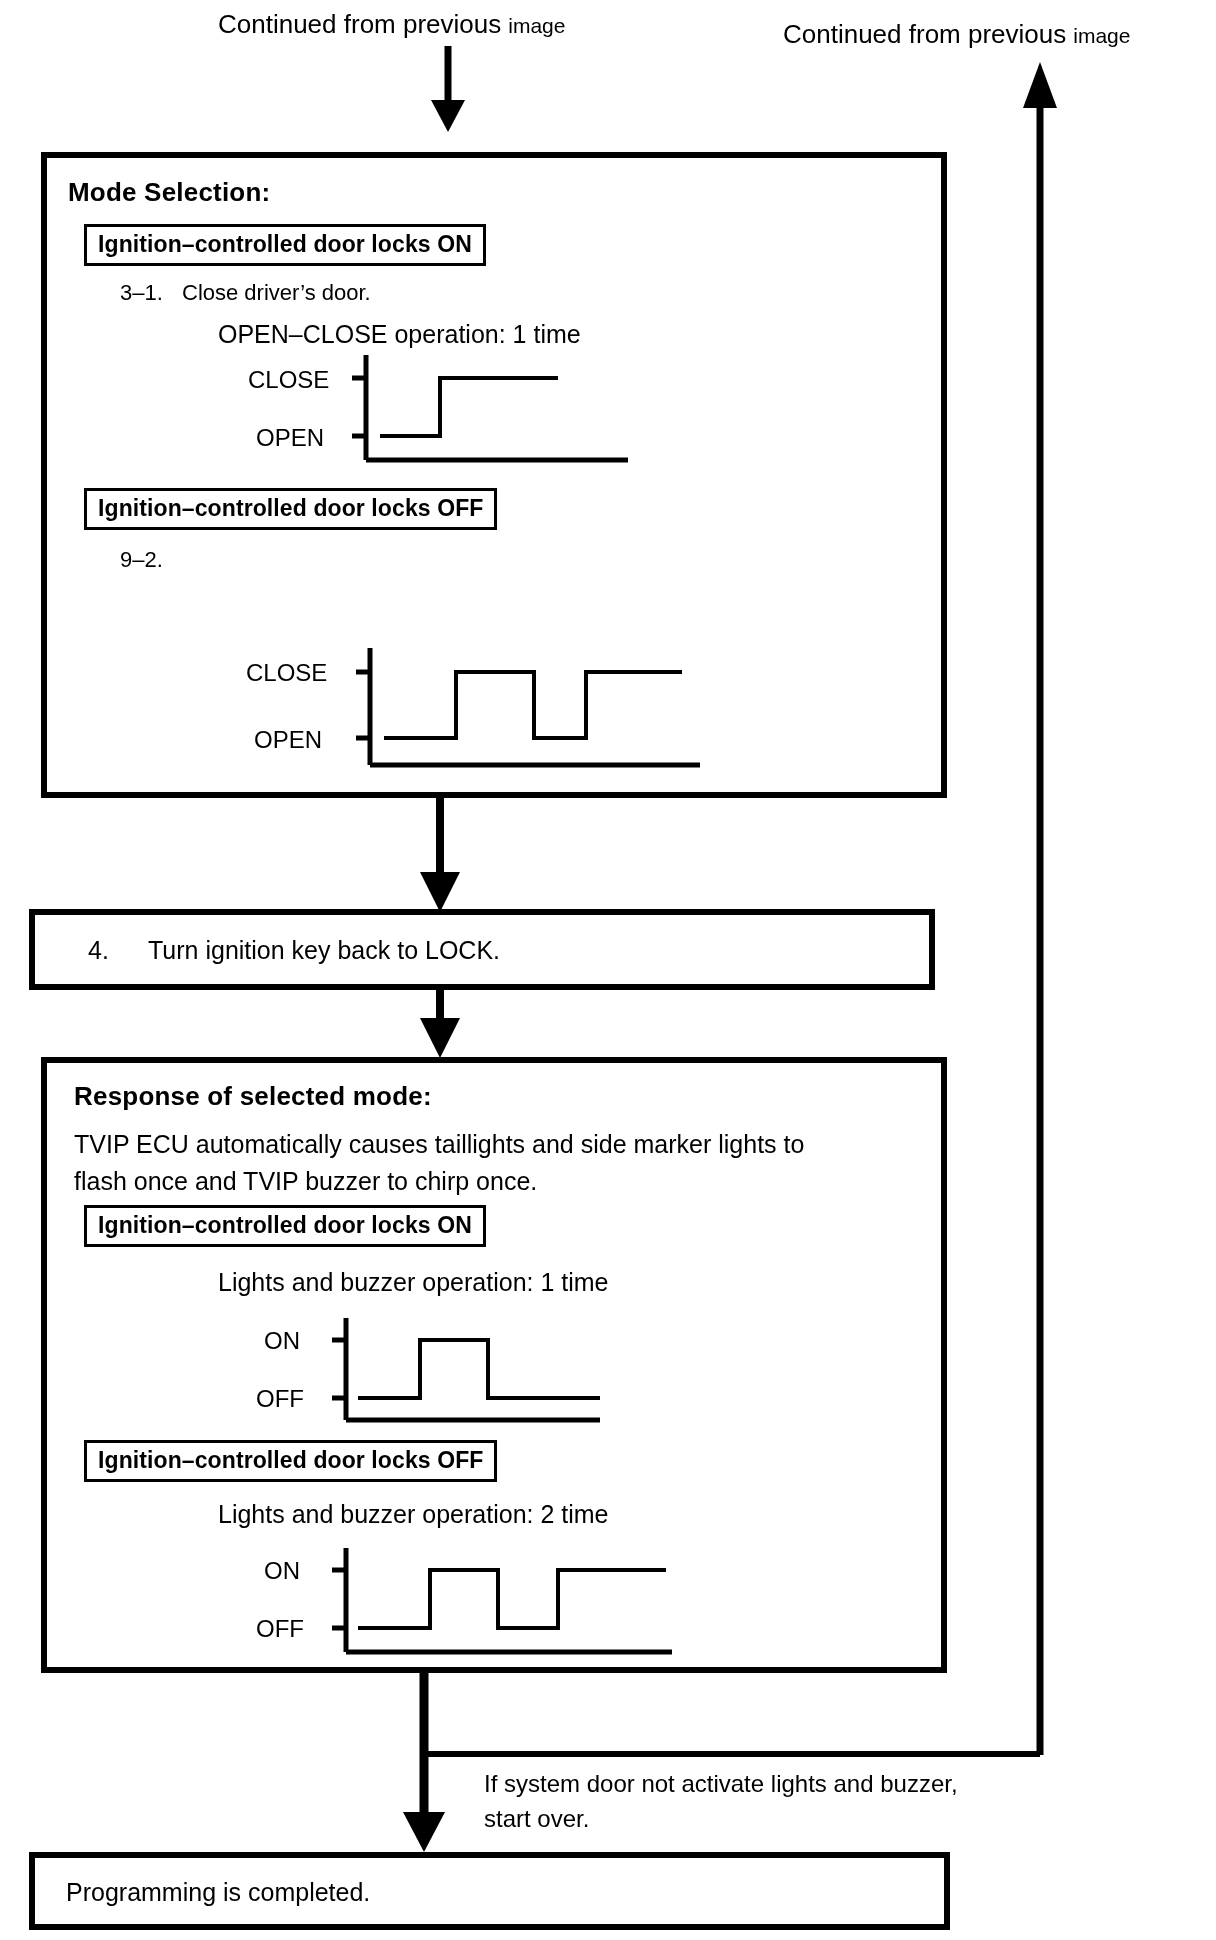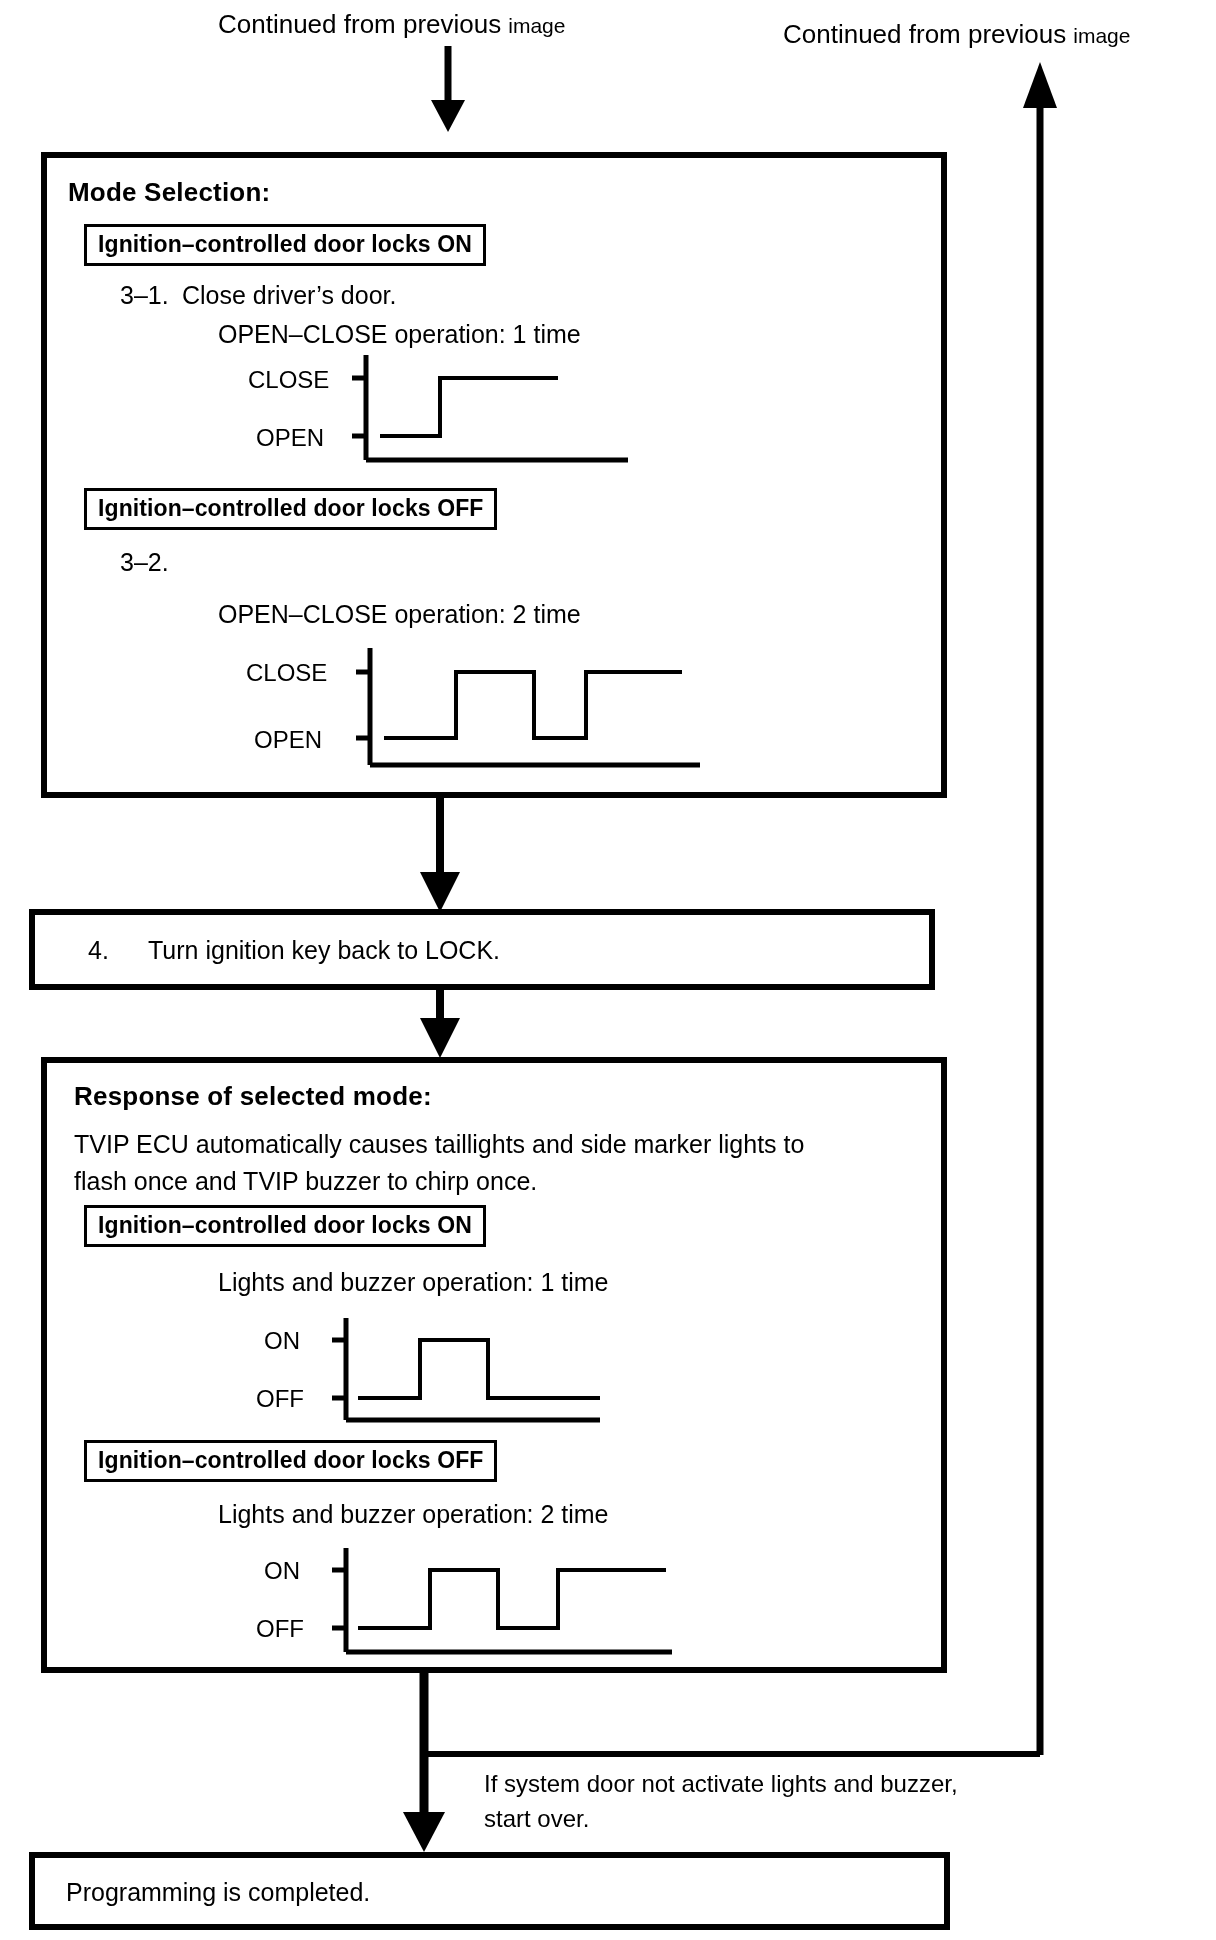--- a/index.html
+++ b/index.html
@@ -45,21 +45,21 @@
   .mode-tag {
     position: absolute;
     border: 3px solid #000;
     font-size: 23px;
     font-weight: bold;
     padding: 4px 11px 5px 11px;
     background: #fff;
     white-space: nowrap;
     letter-spacing: 0.1px;
   }
-  .step-text { font-size: 25px; text-align: right; }
+  .step-text { font-size: 22px; text-align: right; }
   .op-text   { font-size: 25px; }
   .body-text { font-size: 25px; line-height: 1.32; }
   .wave-label{ font-size: 24px; }
   .note-text { font-size: 24px; line-height: 1.34; }
   .box-text  { font-size: 25px; }
 </style>
 </head>
 <body>
 
 <div id="page">
@@ -161,23 +161,22 @@
   <div class="lbl step-text" style="left:120px; top:281px;">3–1.</div>
   <div class="lbl step-text" style="left:182px; top:281px;">Close driver’s door.</div>
 
   <div class="lbl op-text" style="left:218px; top:320px;">OPEN–CLOSE operation: 1 time</div>
 
   <div class="lbl wave-label" style="left:248px; top:367px;">CLOSE</div>
   <div class="lbl wave-label" style="left:256px; top:425px;">OPEN</div>
 
   <div class="mode-tag" style="left:84px; top:488px;">Ignition–controlled  door locks OFF</div>
 
-  <div class="lbl step-text" style="left:120px; top:548px;">3–2.</div>
-
-  <div class="lbl op-text" style="left:218px; top:600px;">OPEN–CLOSE operation: 2 time</div>
+  <div class="lbl step-text" style="left:120px; top:548px;">9–2.</div>
+
 
   <div class="lbl wave-label" style="left:246px; top:660px;">CLOSE</div>
   <div class="lbl wave-label" style="left:254px; top:727px;">OPEN</div>
 
   <div class="lbl box-text" style="left:88px; top:936px;">4.</div>
   <div class="lbl box-text" style="left:148px; top:936px;">Turn ignition key back to LOCK.</div>
 
   <div class="lbl box-heading" style="left:74px; top:1082px;">Response of selected mode:</div>
 
   <div class="lbl body-text" style="left:74px; top:1128px;">TVIP ECU automatically causes taillights and side marker lights to</div>

